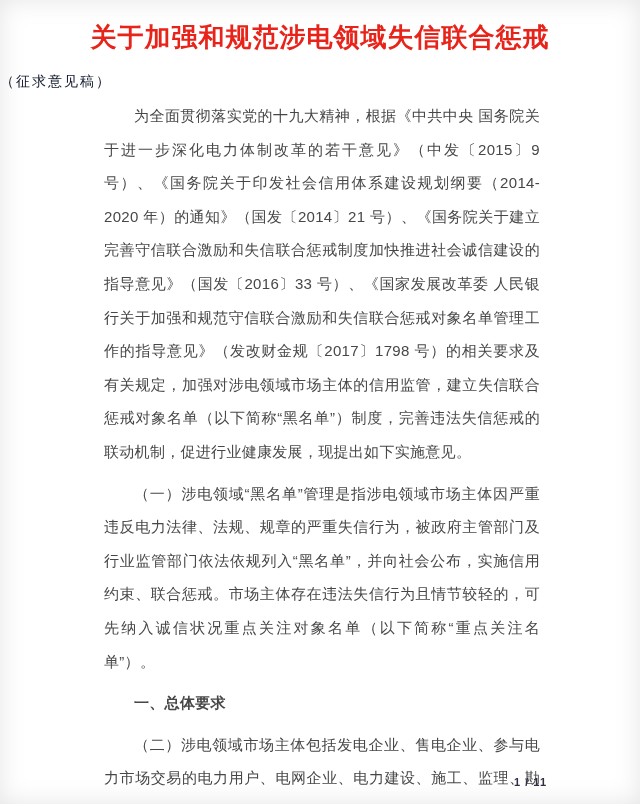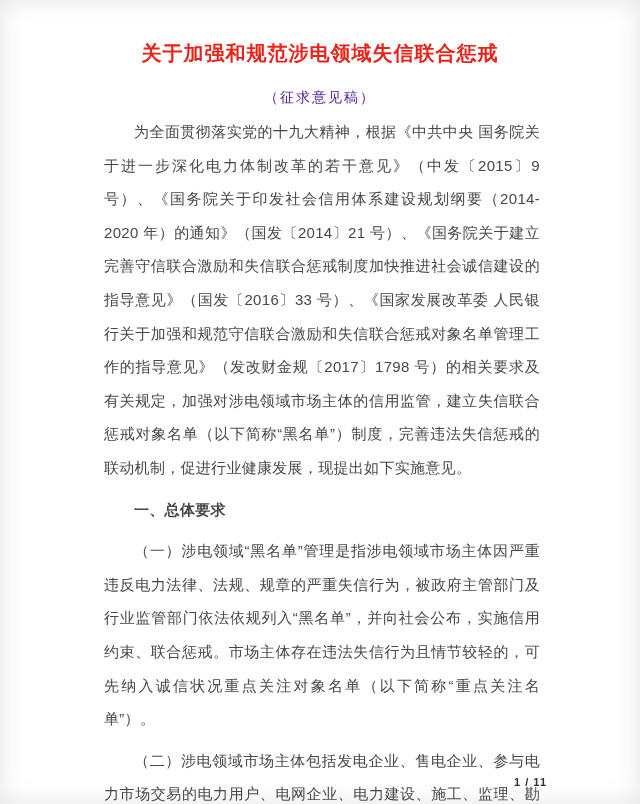--- a/index.html
+++ b/index.html
@@ -16,36 +16,36 @@
   .page {
     position: relative;
     width: 640px;
     height: 804px;
     box-sizing: border-box;
     background: #ffffff;
     box-shadow: inset 0 0 24px rgba(110, 110, 110, 0.18);
   }
   .doc-title {
     margin: 0;
-    padding-top: 28px;
+    padding-top: 12px;
     text-align: center;
     color: var(--title-red, #e8231a);
-    font-size: 20px;
+    font-size: 26px;
     font-weight: bold;
     line-height: 50px;
     letter-spacing: 1px;
   }
   .doc-title span {
     display: block;
   }
   .doc-subtitle {
     margin-top: 11px;
-    text-align: center;
+    text-align: left;
     font-size: 14px;
-    color: #4c1d95;
+    color: #0f172a;
     letter-spacing: 2px;
   }
   .doc-body {
     margin: 7px 92px 0 96px;
     font-size: 15px;
     line-height: 33.6px;
     color: var(--body-text, #474747);
     text-align: justify;
     letter-spacing: 0.3px;
   }
@@ -69,18 +69,18 @@
 </head>
 <body>
 
 <div class="page">
   <h1 class="doc-title">
     <span>关于加强和规范涉电领域失信联合惩戒</span>
   </h1>
   <div class="doc-subtitle">（征求意见稿）</div>
   <div class="doc-body">
       <p class="para">为全面贯彻落实党的十九大精神，根据《中共中央 国务院关于进一步深化电力体制改革的若干意见》（中发〔2015〕9 号）、《国务院关于印发社会信用体系建设规划纲要（2014-2020 年）的通知》（国发〔2014〕21 号）、《国务院关于建立完善守信联合激励和失信联合惩戒制度加快推进社会诚信建设的指导意见》（国发〔2016〕33 号）、《国家发展改革委 人民银行关于加强和规范守信联合激励和失信联合惩戒对象名单管理工作的指导意见》（发改财金规〔2017〕1798 号）的相关要求及有关规定，加强对涉电领域市场主体的信用监管，建立失信联合惩戒对象名单（以下简称“黑名单”）制度，完善违法失信惩戒的联动机制，促进行业健康发展，现提出如下实施意见。</p>
+      <p class="para">（一）涉电领域“黑名单”管理是指涉电领域市场主体因严重违反电力法律、法规、规章的严重失信行为，被政府主管部门及行业监管部门依法依规列入“黑名单”，并向社会公布，实施信用约束、联合惩戒。市场主体存在违法失信行为且情节较轻的，可先纳入诚信状况重点关注对象名单（以下简称“重点关注名单”）。</p>
       <p class="para heading">一、总体要求</p>
-      <p class="para">（一）涉电领域“黑名单”管理是指涉电领域市场主体因严重违反电力法律、法规、规章的严重失信行为，被政府主管部门及行业监管部门依法依规列入“黑名单”，并向社会公布，实施信用约束、联合惩戒。市场主体存在违法失信行为且情节较轻的，可先纳入诚信状况重点关注对象名单（以下简称“重点关注名单”）。</p>
       <p class="para">（二）涉电领域市场主体包括发电企业、售电企业、参与电力市场交易的电力用户、电网企业、电力建设、施工、监理、勘察、设计企业、电能服务企业、电力设备供应企业。</p>
     </div>
   <div class="page-number">1 / 11</div>
 </div>
 
 </body></html>

